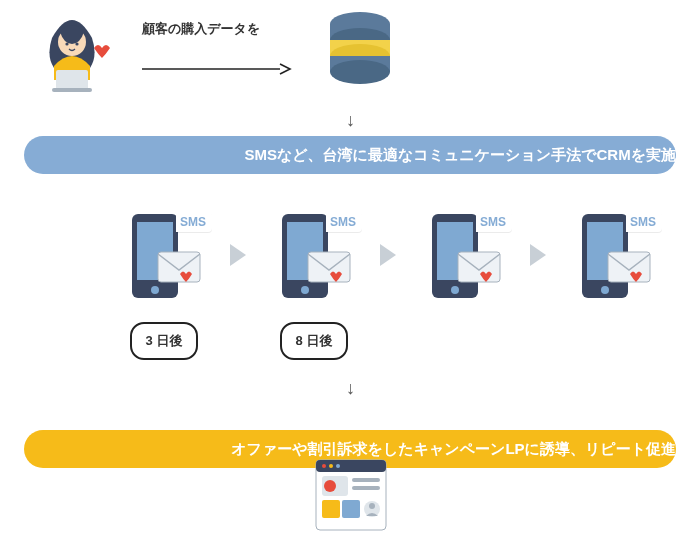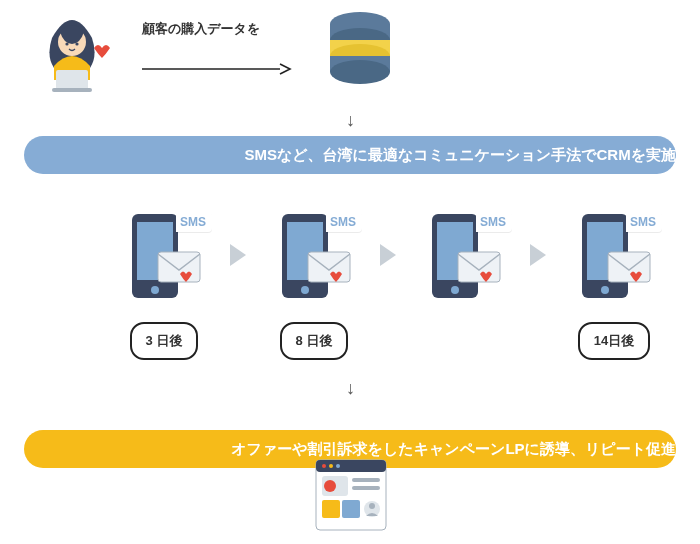--- a/index.html
+++ b/index.html
@@ -179,21 +179,20 @@
         <svg viewBox="0 0 100 100" width="100" height="100">
           <rect x="18" y="6" width="46" height="84" rx="6" fill="#3a4660"></rect>
           <rect x="23" y="14" width="36" height="58" fill="#7fa9d2"></rect>
           <circle cx="41" cy="82" r="4" fill="#7fa9d2"></circle>
           <rect x="44" y="44" width="42" height="30" rx="3" fill="#eef2f6" stroke="#a7b2bd"></rect>
           <path d="M44 46 L65 62 L86 46" fill="none" stroke="#a7b2bd" stroke-width="1.4"></path>
           <path d="M72 66 q-3 -5 -6 0 q3 5 6 8 q3 -3 6 -8 q-3 -5 -6 0" fill="#e74c3c"></path>
         </svg>
         <span class="sms-badge">SMS</span>
       </div>
-      <div class="pill">14日後</div>
     </div>
   </div>
 
   <div class="down2">↓</div>
 
   <div class="bar yellow">オファーや割引訴求をしたキャンペーンLPに誘導、リピート促進</div>
 
   <div class="landing">
     <svg viewBox="0 0 78 78" width="78" height="78">
       <rect x="4" y="4" width="70" height="70" rx="4" fill="#fff" stroke="#a7b2bd"></rect>

